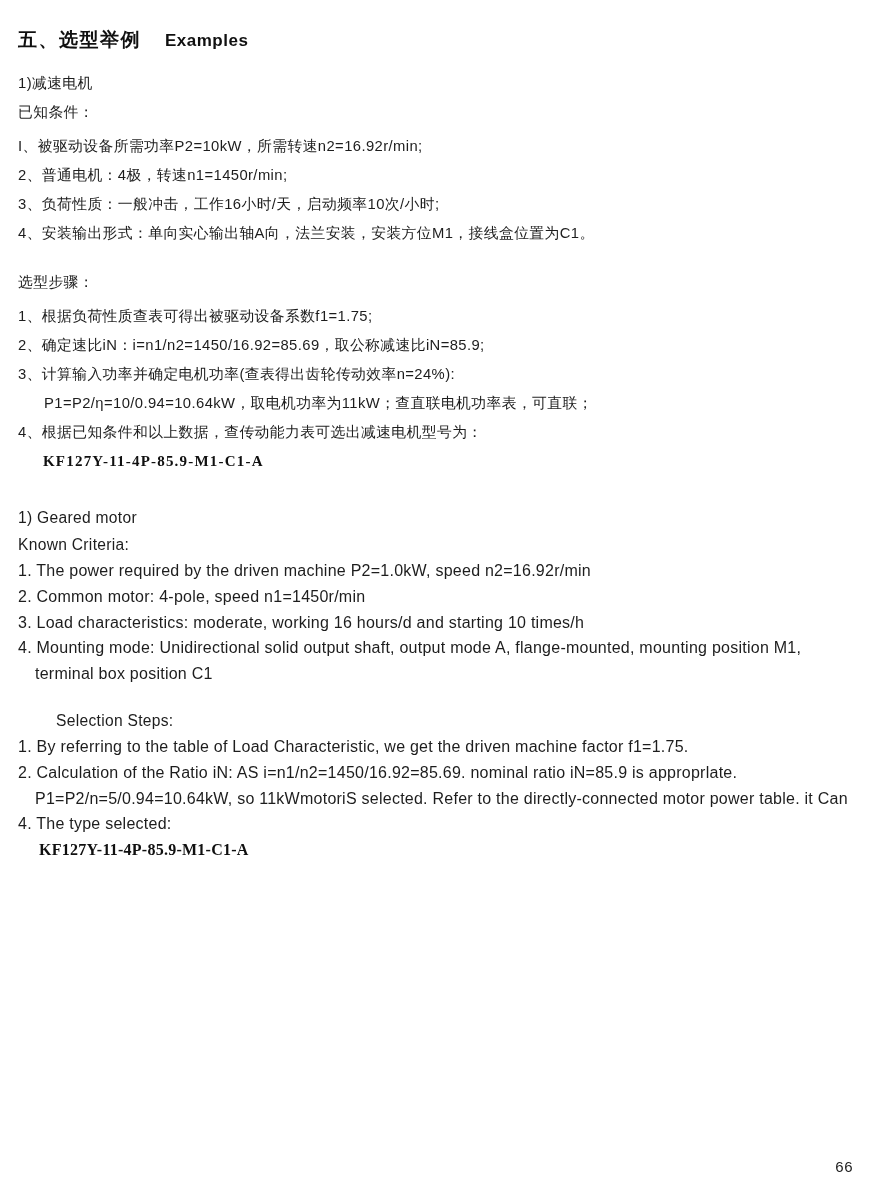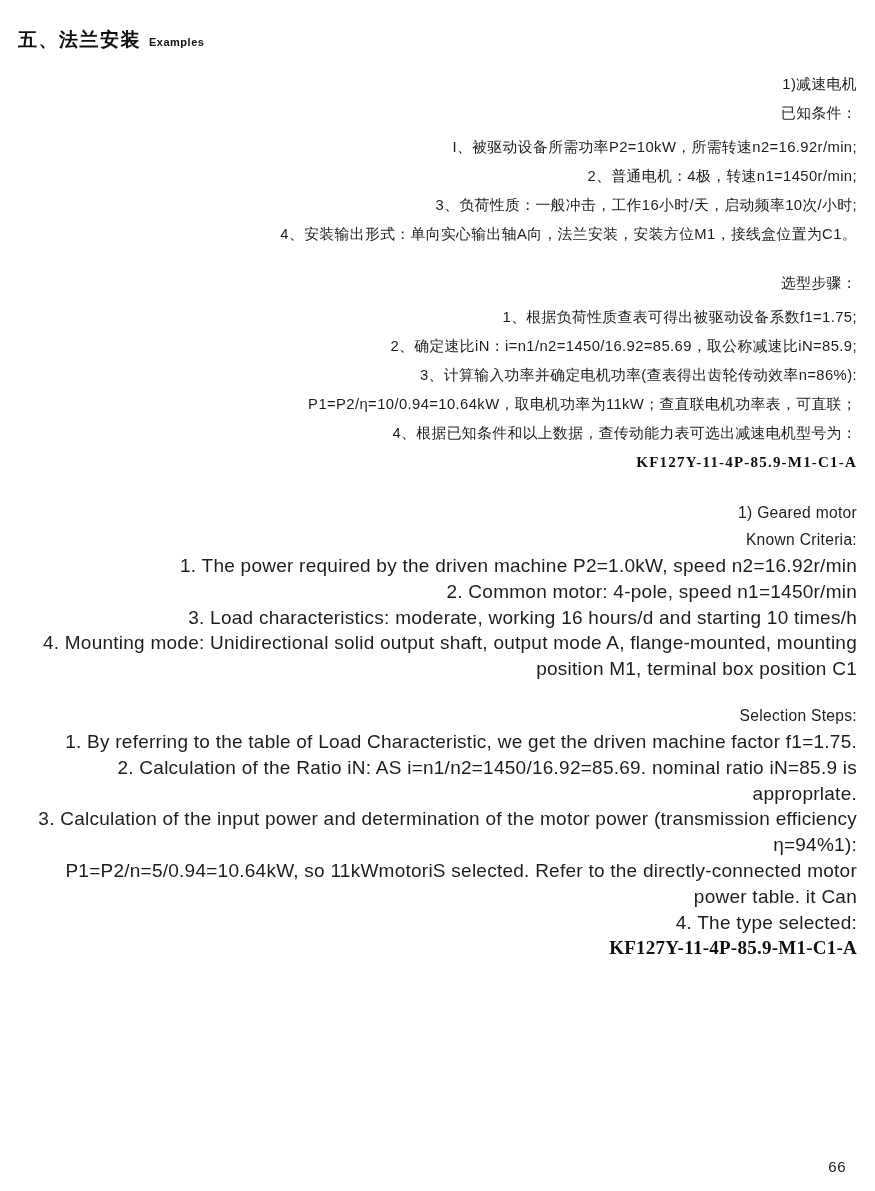--- a/index.html
+++ b/index.html
@@ -8,34 +8,34 @@
     width: 875px;
     height: 1191px;
     margin: 0 auto;
     background: #ffffff;
     color: #1d1d1d;
     font-family: "Liberation Sans", "DejaVu Sans", sans-serif;
     box-sizing: border-box;
     padding: 27px 18px 0 18px;
     overflow: hidden;
   }
-  p { margin: 0; text-align: right; }
+  p { margin: 0; }
 
   .doc-title {
     margin: 0;
     font-size: 19px;
     font-weight: bold;
     color: #101010;
     letter-spacing: 1.5px;
     line-height: 26px;
   }
   .doc-title .title-en {
-    font-size: 11px;
+    font-size: 17px;
     letter-spacing: 0.5px;
-    margin-left: 8px;
+    margin-left: 24px;
   }
 
   
   .cn-line  { font-size: 14.8px; line-height: 29px; letter-spacing: 0.4px; }
   .cn-sub   { margin-top: 15px; }
   .cn-items .cn-line:first-child { margin-top: 5px; }
   .cn-steps-heading { margin-top: 20px; }
   .cn-steps .cn-line:first-child { margin-top: 5px; }
   .indent-sub { margin-left: 26px; }
 
@@ -43,78 +43,78 @@
     font-weight: bold;
     font-size: 15px;
     letter-spacing: 1.2px;
     color: #101010;
     font-family: Liberation Serif, serif;
   }
   .cn-model { margin-left: 25px; line-height: 28px; }
 
   
   .en-sub {
-    margin-top: 23px;
+    margin-top: 29px;
     font-size: 15.6px;
     line-height: 27px;
     letter-spacing: 0.3px;
   }
   .en-head {
     font-size: 15.6px;
     line-height: 27px;
     letter-spacing: 0.3px;
   }
   .en-line {
-    font-size: 19px;
+    font-size: 16px;
     line-height: 25.8px;
     letter-spacing: 0.25px;
   }
   .en-wrap {
     padding-left: 17px;
     text-indent: -17px;
   }
   .en-cont { margin-left: 17px; }
   .en-steps-heading { margin-top: 20px; margin-left: 38px; }
   .en-model { margin-left: 21px; line-height: 26px; }
 
   .page-number {
     position: absolute;
-    right: 29px;
+    right: 22px;
     bottom: 16px;
     font-size: 15px;
     color: #1d1d1d;
     letter-spacing: 0.5px;
   }
 </style>
 </head>
 <body>
 
 <div class="page">
 
   <h1 class="doc-title">
-    <span>五、法兰安装</span><span class="title-en">Examples</span>
+    <span>五、选型举例</span><span class="title-en">Examples</span>
   </h1>
 
   <section>
     <p class="cn-line cn-sub">1)减速电机</p>
     <p class="cn-line">已知条件：</p>
 
     <div class="cn-items">
       <p class="cn-line">I、被驱动设备所需功率P2=10kW，所需转速n2=16.92r/min;</p>
       <p class="cn-line">2、普通电机：4极，转速n1=1450r/min;</p>
       <p class="cn-line">3、负荷性质：一般冲击，工作16小时/天，启动频率10次/小时;</p>
       <p class="cn-line">4、安装输出形式：单向实心输出轴A向，法兰安装，安装方位M1，接线盒位置为C1。</p>
     </div>
 
     <p class="cn-line cn-steps-heading">选型步骤：</p>
 
     <div class="cn-steps">
       <p class="cn-line">1、根据负荷性质查表可得出被驱动设备系数f1=1.75;</p>
       <p class="cn-line">2、确定速比iN：i=n1/n2=1450/16.92=85.69，取公称减速比iN=85.9;</p>
-      <p class="cn-line">3、计算输入功率并确定电机功率(查表得出齿轮传动效率n=86%):</p>
+      <p class="cn-line">3、计算输入功率并确定电机功率(查表得出齿轮传动效率n=24%):</p>
       <p class="cn-line indent-sub">P1=P2/η=10/0.94=10.64kW，取电机功率为11kW；查直联电机功率表，可直联；</p>
       <p class="cn-line">4、根据已知条件和以上数据，查传动能力表可选出减速电机型号为：</p>
       <p class="cn-line model-line cn-model">KF127Y-11-4P-85.9-M1-C1-A</p>
     </div>
   </section>
 
   <section>
     <p class="en-sub">1) Geared motor</p>
     <p class="en-head">Known Criteria:</p>
 
@@ -123,21 +123,20 @@
       <p class="en-line">2. Common motor:  4-pole, speed n1=1450r/min</p>
       <p class="en-line">3. Load characteristics:  moderate, working 16 hours/d and starting 10 times/h</p>
       <p class="en-line en-wrap">4. Mounting mode: Unidirectional solid output shaft,  output mode A, flange-mounted, mounting position M1, terminal box  position C1</p>
     </div>
 
     <p class="en-head en-steps-heading">Selection Steps:</p>
 
     <div>
       <p class="en-line">1. By referring to the table of Load Characteristic, we get the driven machine factor f1=1.75.</p>
       <p class="en-line">2. Calculation of the Ratio iN:  AS i=n1/n2=1450/16.92=85.69. nominal ratio iN=85.9 is approprlate.</p>
-      <p class="en-line">3. Calculation of the input power and determination of the motor power (transmission efficiency  η=94%1):</p>
       <p class="en-line en-cont">P1=P2/n=5/0.94=10.64kW, so 11kWmotoriS selected. Refer to the directly-connected motor power table. it Can</p>
       <p class="en-line">4. The type selected:</p>
       <p class="en-line model-line en-model">KF127Y-11-4P-85.9-M1-C1-A</p>
     </div>
   </section>
 
   <div class="page-number">66</div>
 
 </div>
 

